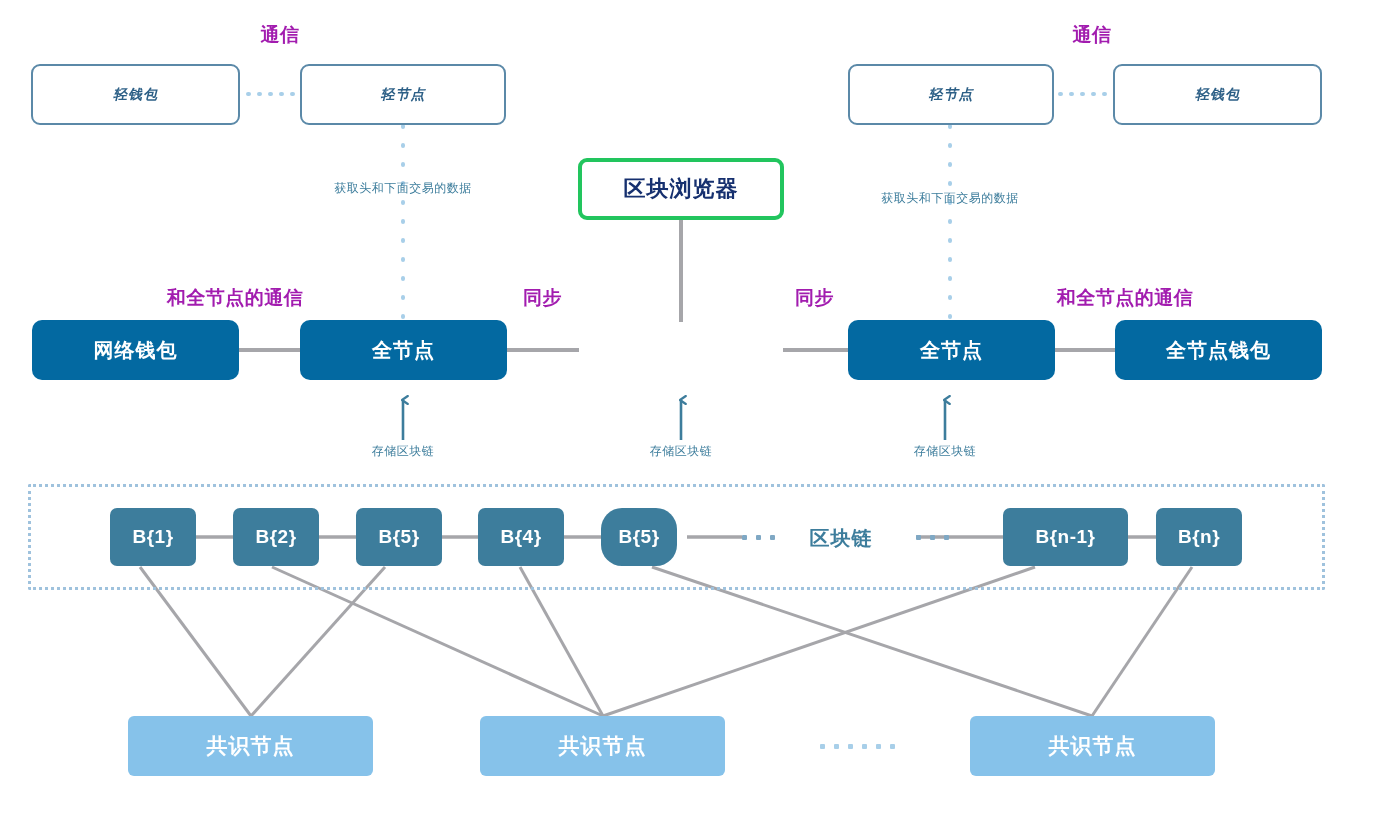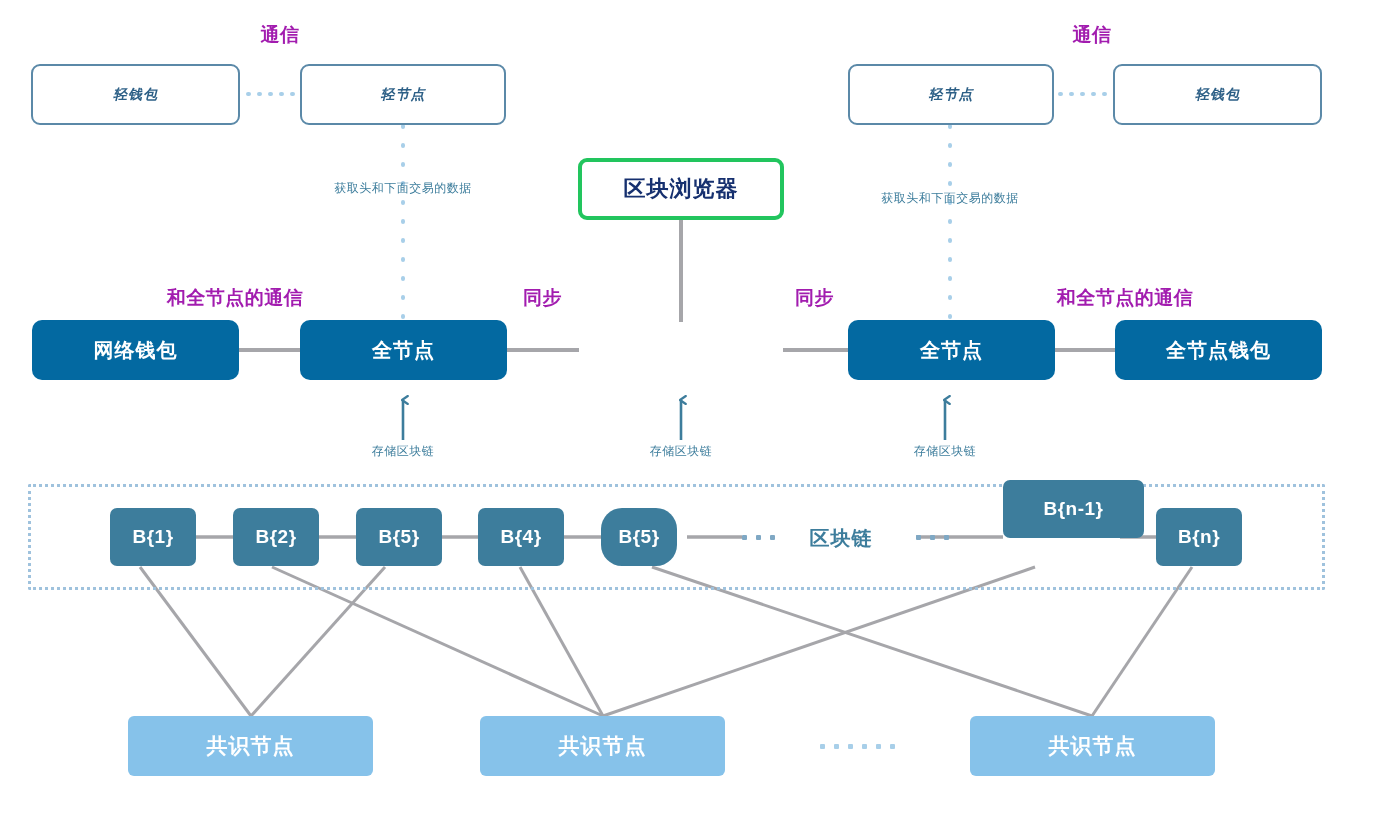--- a/index.html
+++ b/index.html
@@ -252,21 +252,21 @@
   </div>
 
   <div class="label label-chain" style="left:796px; top:525px; width:90px;">区块链</div>
 
   <div class="dots-row teal" style="left:916px; top:535px;">
     <i></i>
       <i></i>
       <i></i>
   </div>
 
-  <div class="node node-block" style="left:1003px; top:480px; width:141px; height:58px;">B{n-1}</div>
+  <div class="node node-block" style="left:1003px; top:508px; width:125px; height:58px;">B{n-1}</div>
   <div class="node node-block" style="left:1156px; top:508px; width:86px; height:58px;">B{n}</div>
 
   <div class="node node-consensus" style="left:128px; top:716px; width:245px; height:60px;">共识节点</div>
 
   <div class="node node-consensus" style="left:480px; top:716px; width:245px; height:60px;">共识节点</div>
 
   <div class="dots-row" style="left:820px; top:744px;">
     <i></i>
       <i></i>
       <i></i>

